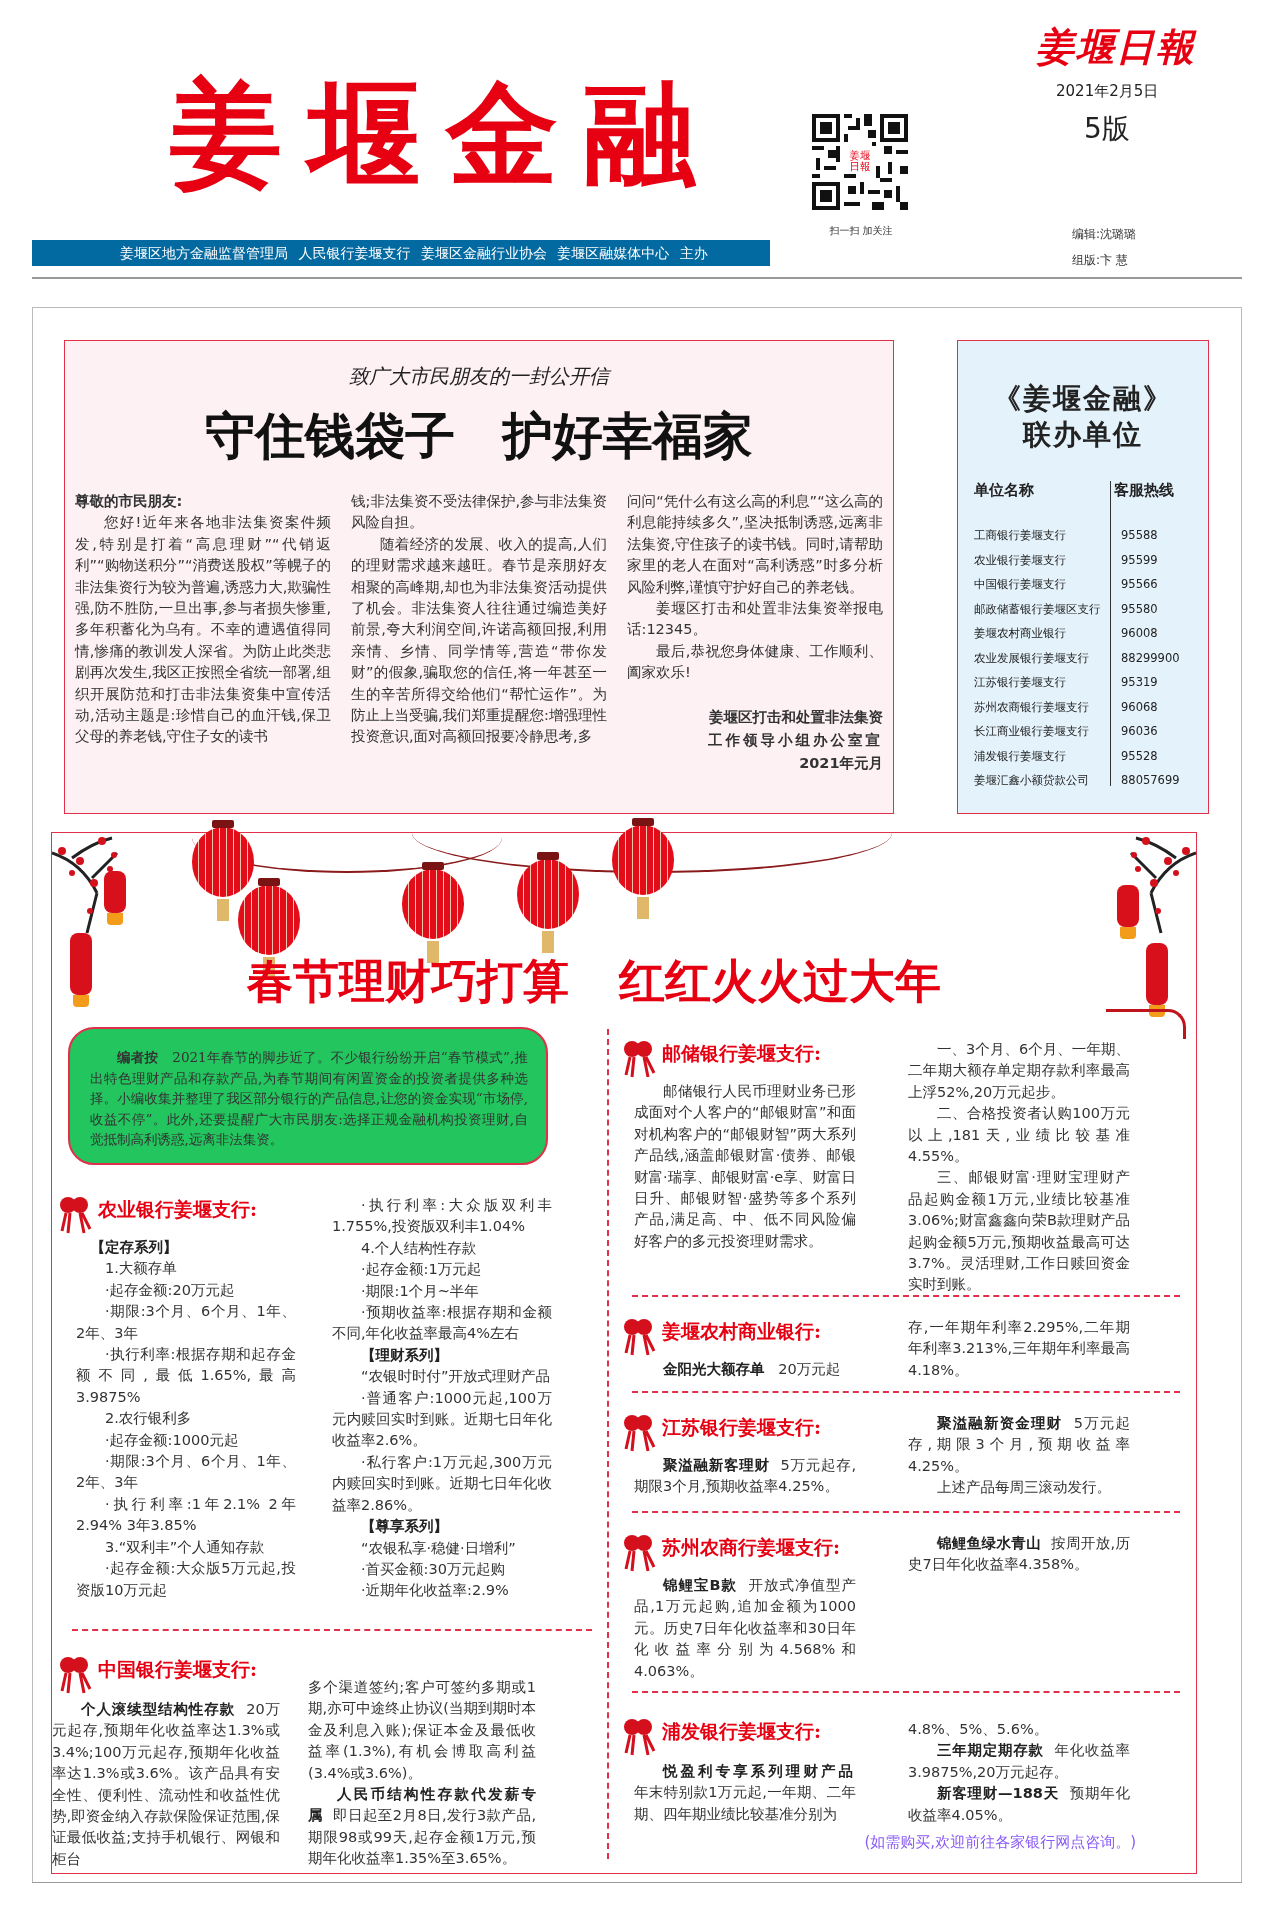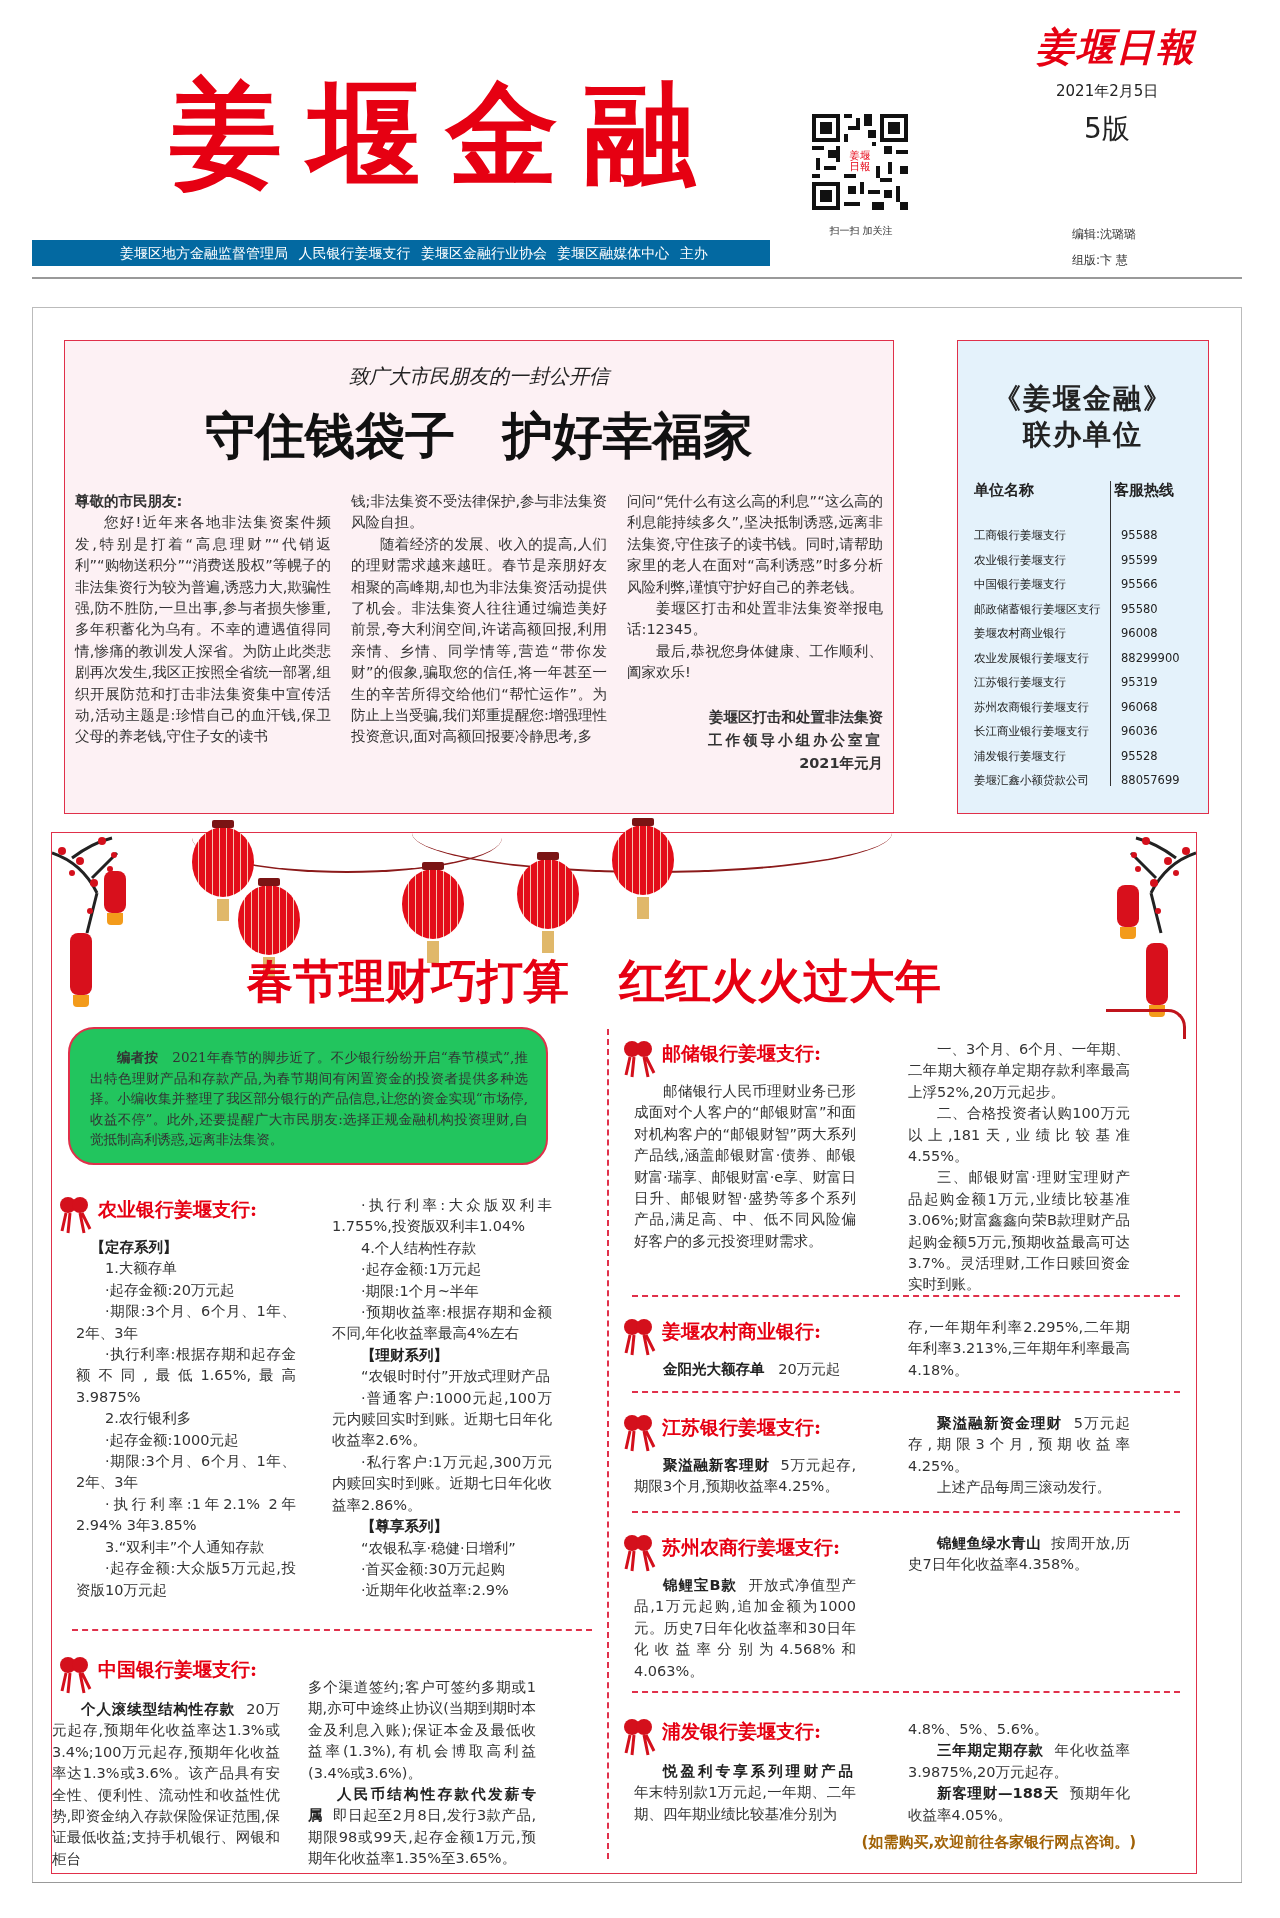--- a/index.html
+++ b/index.html
@@ -57,21 +57,21 @@
   .note b{margin-left:2em;font-weight:bold;margin-right:14px;}
 
   .vdiv{position:absolute;left:555px;top:196px;width:0;height:830px;border-left:2px dashed #e0304a;}
   .hdiv{position:absolute;height:0;border-top:2px dashed #e0304a;}
   .bank-head{position:absolute;font-size:19px;font-weight:bold;color:#e60012;font-family:"DejaVu Serif",serif;}
   .knot{position:absolute;width:34px;height:40px;}
   .txtcol{position:absolute;width:208px;text-align:justify;font-size:14.5px;line-height:21.4px;color:#333;}
   .txtcol p{text-indent:2em;}
   .txtcol .ni{text-indent:0;}
   .txtcol .bold{font-weight:bold;color:#222;}
-  .closing{position:absolute;right:60px;top:1000px;font-size:15px;font-weight:bold;color:#a16207;}
+  .closing{position:absolute;right:60px;top:1000px;font-size:15px;font-weight:normal;color:#8b5cf6;}
 </style>
 </head>
 <body>
 
 <div class="abs masthead-title">姜堰金融</div>
 
 <div class="abs qr">
   <svg width="104" height="104" viewBox="0 0 26 26">
     <rect width="26" height="26" fill="#fff"></rect>
     <g fill="#111">

